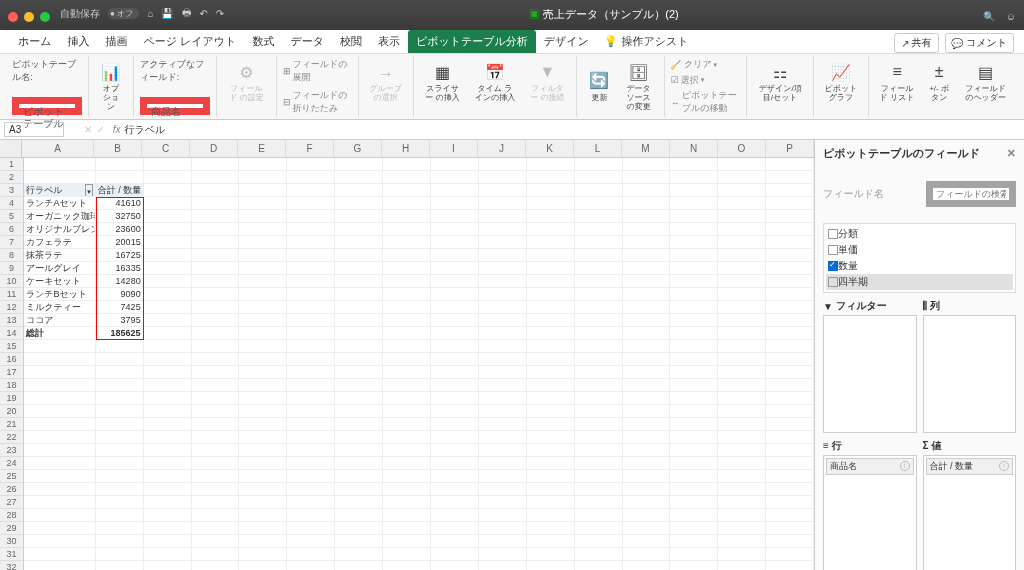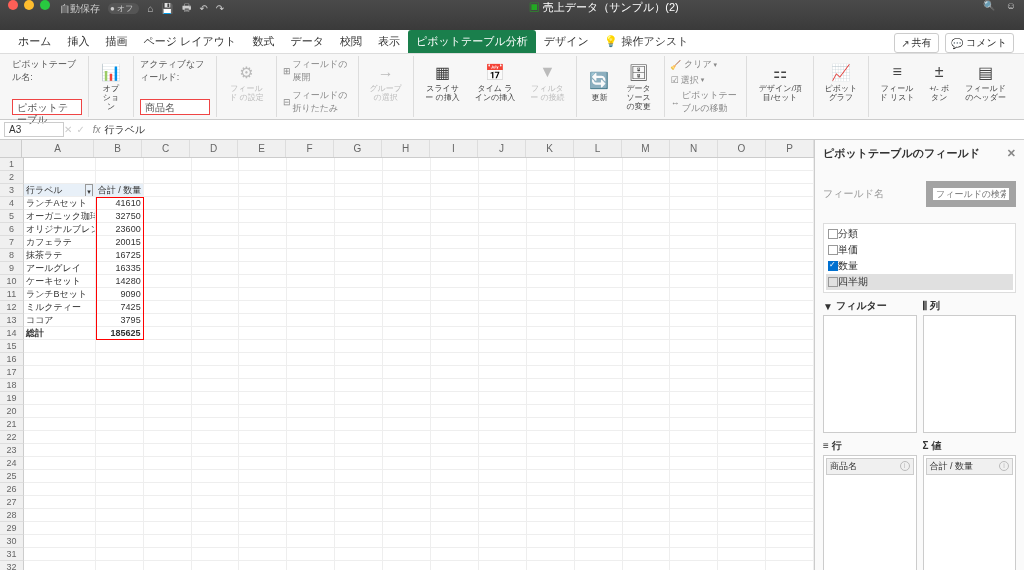--- a/index.html
+++ b/index.html
@@ -1,41 +1,41 @@
 <!DOCTYPE html>
 <html><head>
 <meta charset="utf-8">
 <style>
 * { margin:0; padding:0; box-sizing:border-box; font-family:"Hiragino Sans","Meiryo",sans-serif; }
 body { background:#fff; font-size:11px; color:#333; overflow:hidden; width:1024px; height:570px; }
-.titlebar { height:30px; background:linear-gradient(#4a4a4a,#3a3a3a); display:flex; align-items:flex-start; padding:0 8px; color:#ccc; font-size:10px; }
+.titlebar { height:30px; background:linear-gradient(#4a4a4a,#3a3a3a); display:flex; align-items:flex-end; padding:8px 8px; color:#ccc; font-size:10px; }
 .tb-dots { display:flex; gap:6px; margin-right:10px; }
 .dot { width:10px; height:10px; border-radius:50%; }
 .dot.r{background:#ff5f57}.dot.y{background:#ffbd2e}.dot.g{background:#28c940}
 .tb-left { display:flex; align-items:center; gap:8px; }
 .tb-center { flex:1; text-align:center; color:#fff; font-size:11px; }
 .tb-right { display:flex; gap:10px; }
 .tabs { height:24px; background:#fff; border-bottom:1px solid #ddd; display:flex; align-items:flex-end; padding:0 10px; font-size:11px; }
 .tab { padding:4px 8px; cursor:pointer; color:#333; }
 .tab.active { background:#1a7f4c; color:#fff; border-radius:3px 3px 0 0; }
 .tab-right { margin-left:auto; display:flex; gap:6px; }
 .btn-share,.btn-comment { border:1px solid #ccc; padding:2px 6px; border-radius:3px; font-size:10px; display:flex; align-items:center; gap:2px; }
 .ribbon { height:66px; background:#f7f7f7; border-bottom:1px solid #ccc; display:flex; padding:2px 6px; font-size:9px; color:#555; }
 .rgroup { border-right:1px solid #ddd; padding:2px 6px; display:flex; flex-direction:column; justify-content:space-between; }
 .rgroup.noborder{border-right:none}
 .rlbl { font-size:9px; margin-bottom:2px; }
-.rbox { border:1px solid #ef4444; background:#fff; padding:2px 4px; font-size:10px; min-width:70px; height:16px; line-height:12px; }
+.rbox { border:7px solid #ef4444; background:#fff; padding:2px 4px; font-size:10px; min-width:70px; height:16px; line-height:12px; }
 .rbtn { display:flex; flex-direction:column; align-items:center; gap:1px; padding:2px 4px; cursor:pointer; color:#444; }
 .rbtn.dis { color:#bbb; }
 .rbtn .icn { width:24px; height:24px; display:flex; align-items:center; justify-content:center; font-size:16px; }
 .rbtn .txt { font-size:8px; text-align:center; line-height:1.1; }
 .rrow { display:flex; gap:4px; align-items:center; }
 .rtiny { font-size:9px; color:#888; display:flex; align-items:center; gap:2px; }
 .formula { height:20px; border-bottom:1px solid #ccc; display:flex; align-items:center; padding:0 4px; font-size:10px; }
-.namebox { width:60px; border:1px solid #ccc; padding:1px 4px; margin-right:0; }
+.namebox { width:60px; border:1px solid #ccc; padding:1px 4px; margin-right:20px; }
 .fx { color:#888; margin:8px 4px; font-style:italic; }
 .main { display:flex; height:438px; }
 .sheet { flex:1; overflow:hidden; position:relative; }
 .colhdr { display:flex; height:18px; background:#f0f0f0; border-bottom:1px solid #ccc; }
 .corner { width:24px; border-right:1px solid #ccc; background:#eee; }
 .ch { width:48px; border-right:1px solid #ddd; text-align:center; font-size:10px; line-height:18px; color:#666; }
 .ch.a{width:72px}.ch.b{width:48px}
 .rows { max-height:420px; overflow:hidden; }
 .row { display:flex; height:13px; }
 .rh { width:24px; background:#f0f0f0; border-right:1px solid #ccc; border-bottom:1px solid #ddd; text-align:center; font-size:9px; line-height:13px; color:#666; }

